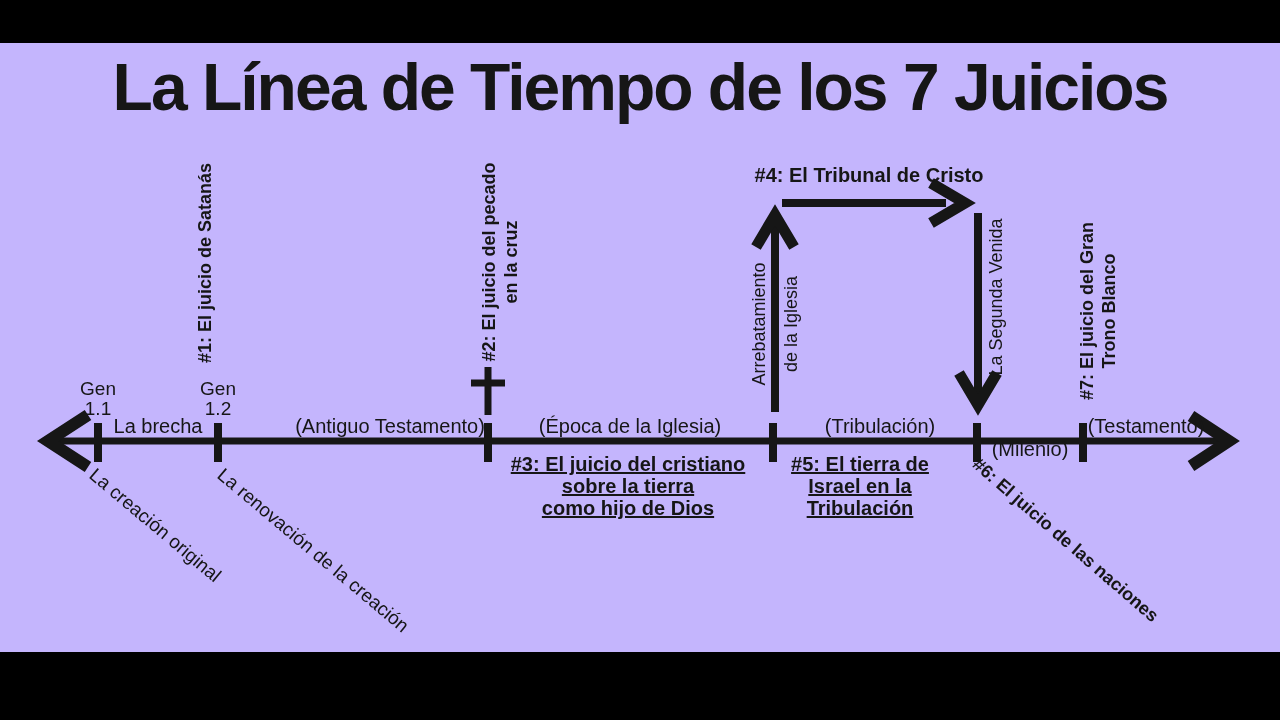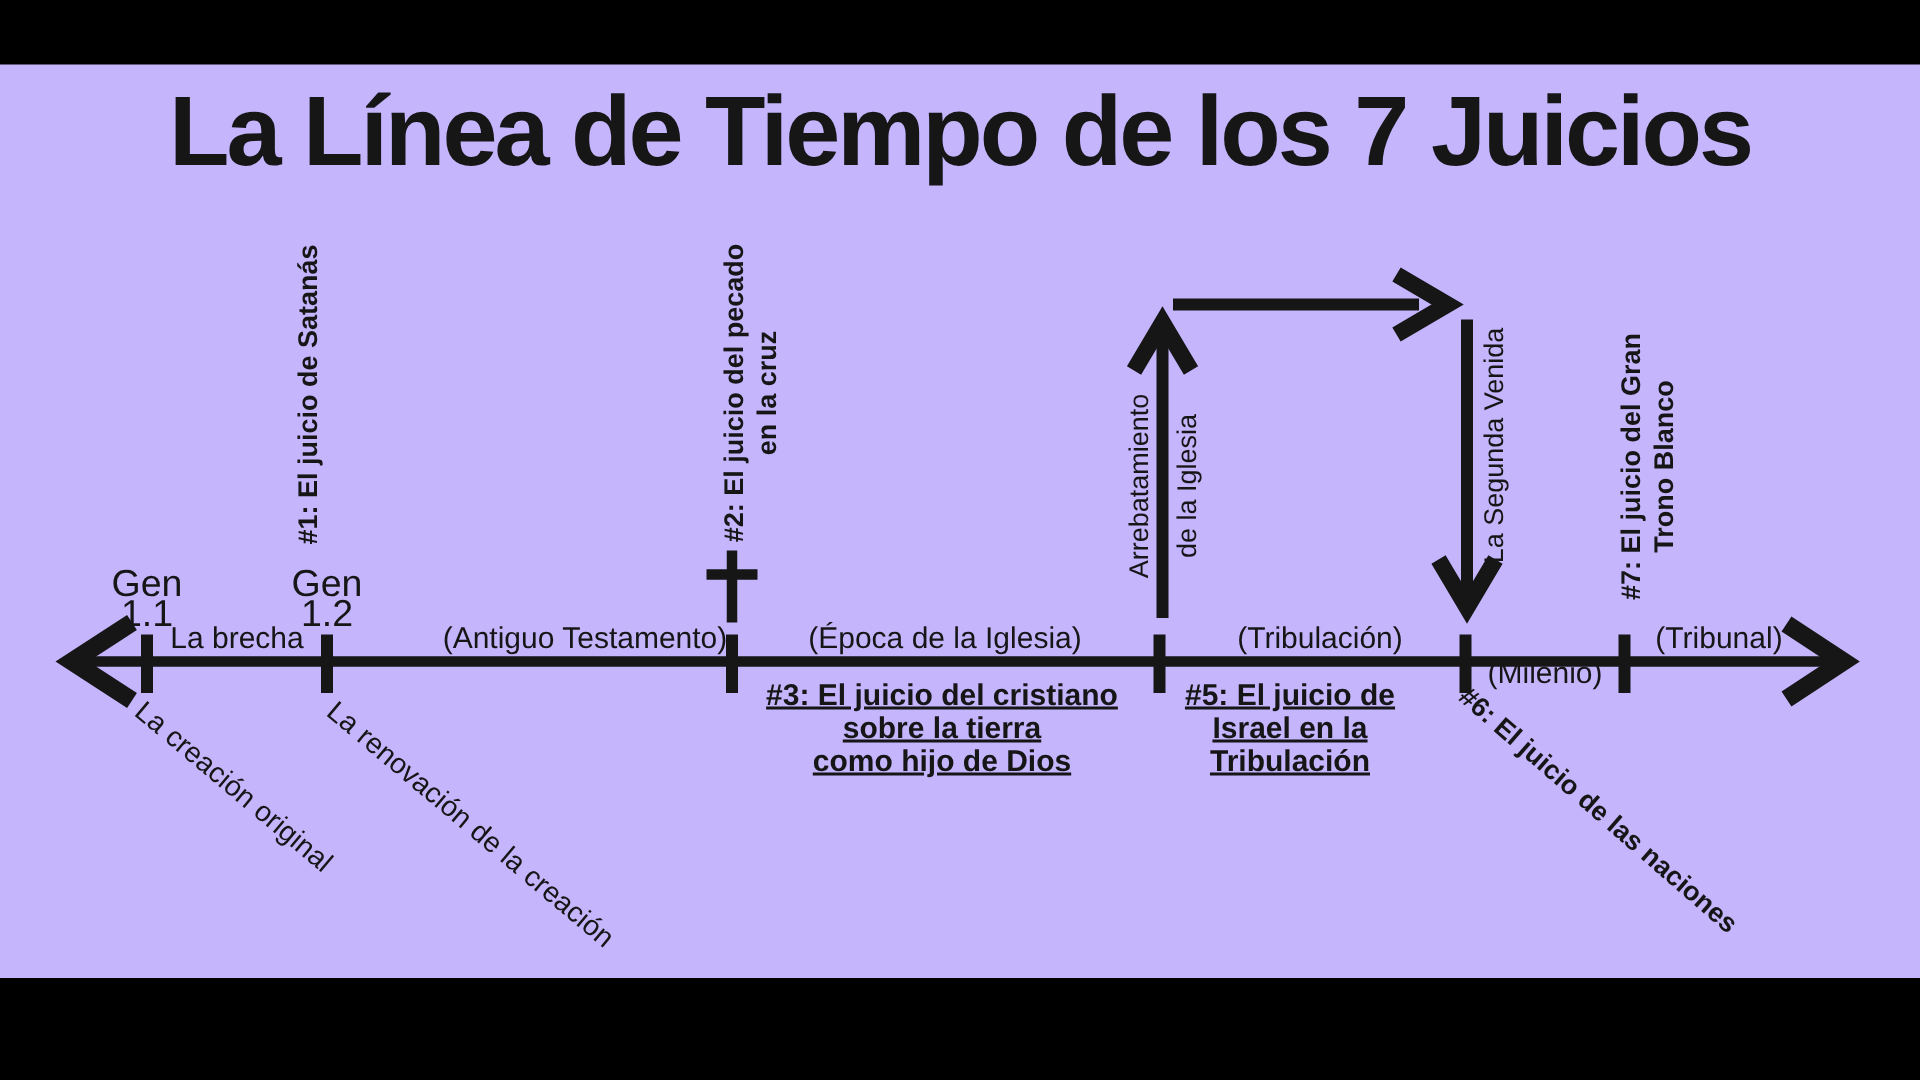--- a/index.html
+++ b/index.html
@@ -44,21 +44,21 @@
     width: 1280px;
     text-align: center;
     font-size: 66px;
     font-weight: bold;
     letter-spacing: -2px;
     line-height: 1;
   }
 
   
   .gen-marker {
-    font-size: 25px;
+    font-size: 19px;
     line-height: 20px;
     transform: translateX(-50%);
   }
   #gen-1-1 { left: 98px;  top: 379px; }
   #gen-1-2 { left: 218px; top: 379px; }
 
   
   .segment-label {
     font-size: 20px;
     line-height: 20px;
@@ -174,35 +174,36 @@
   <div id="gen-1-1" class="lbl gen-marker ml">Gen
 1.1</div>
   <div id="gen-1-2" class="lbl gen-marker ml">Gen
 1.2</div>
 
   <div id="seg-brecha" class="lbl segment-label">La brecha</div>
   <div id="seg-antiguo" class="lbl segment-label">(Antiguo Testamento)</div>
   <div id="seg-epoca" class="lbl segment-label">(Época de la Iglesia)</div>
   <div id="seg-tribu" class="lbl segment-label">(Tribulación)</div>
   <div id="seg-milenio" class="lbl segment-label">(Milenio)</div>
-  <div id="seg-eternidad" class="lbl segment-label">(Tribunal)</div>
+  <div id="seg-eternidad" class="lbl segment-label">(Testamento)</div>
 
   <div id="j1-label" class="lbl vlabel bold">#1: El juicio de Satanás</div>
   <div id="j2-label" class="lbl vlabel bold ml">#2: El juicio del pecado
 en la cruz</div>
   <div id="rapture-1" class="lbl vlabel">Arrebatamiento</div>
   <div id="rapture-2" class="lbl vlabel">de la Iglesia</div>
   <div id="second-coming" class="lbl vlabel">La Segunda Venida</div>
   <div id="j7-label" class="lbl vlabel bold ml">#7: El juicio del Gran
 Trono Blanco</div>
 
+  <div id="j4-label" class="lbl">#4: El Tribunal de Cristo</div>
   <div id="j3-label" class="lbl below-block ml">#3: El juicio del cristiano
 sobre la tierra
 como hijo de Dios</div>
-  <div id="j5-label" class="lbl below-block ml">#5: El juicio de
+  <div id="j5-label" class="lbl below-block ml">#5: El tierra de
 Israel en la
 Tribulación</div>
 
   <div id="creation-original" class="lbl diag">La creación original</div>
   <div id="creation-renewal" class="lbl diag">La renovación de la creación</div>
   <div id="j6-label" class="lbl">#6: El juicio de las naciones</div>
 
 </div>
 
 </body></html>

